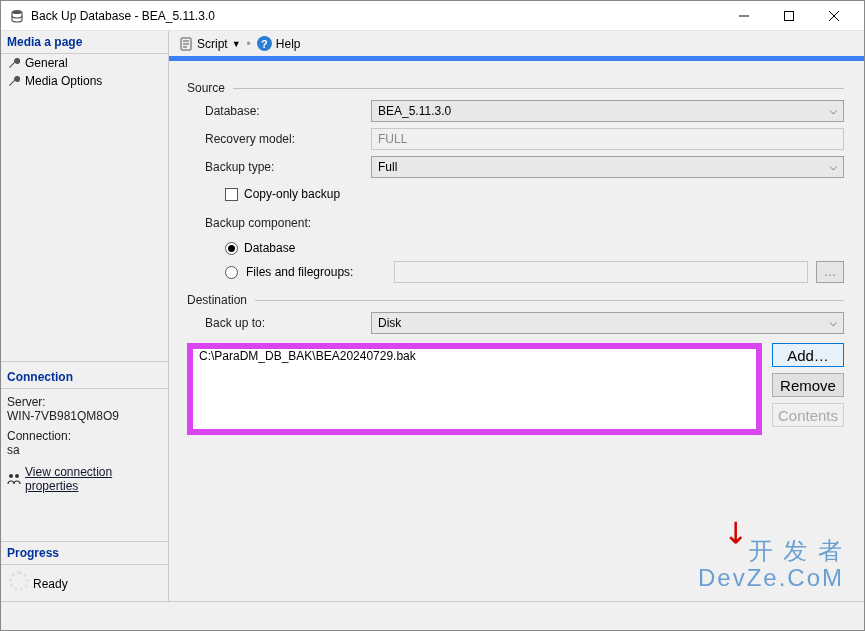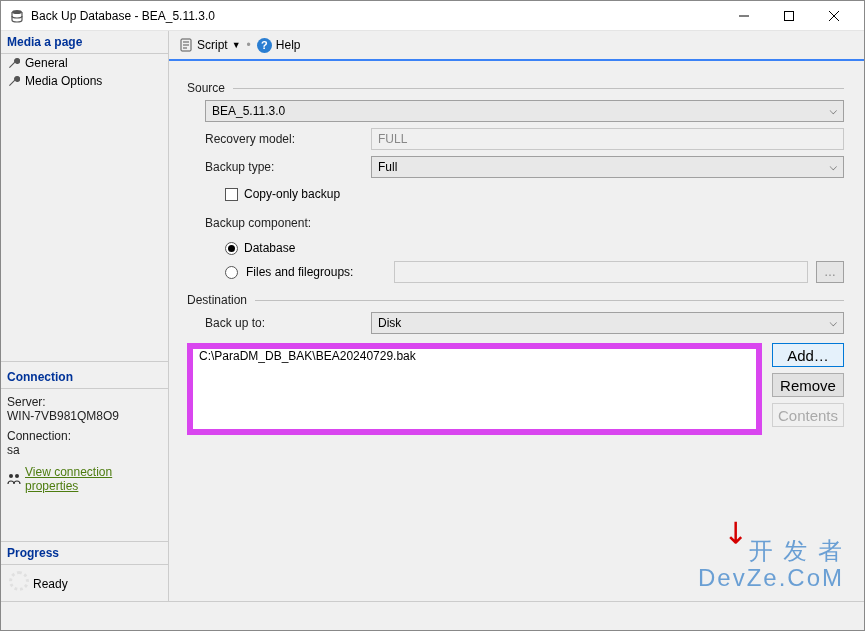--- a/index.html
+++ b/index.html
@@ -12,26 +12,26 @@
     .content { display: flex; height: 570px; }
     .sidebar { width: 168px; background: #f0f0f0; border-right: 1px solid #ccc; display: flex; flex-direction: column; font-size: 12px; }
     .section-head { font-weight: bold; color: #003399; padding: 4px 6px; border-bottom: 1px solid #ccc; background: #f0f0f0; }
     .side-item { display: flex; align-items: center; padding: 2px 6px; gap: 4px; color: #000; }
     .side-item .wrench { width: 14px; height: 14px; display: inline-flex; align-items: center; justify-content: center; }
     .sidebar-mid { flex: 1; }
     .conn-block { border-top: 1px solid #ccc; padding: 8px 6px; }
     .conn-label { color: #222; margin-top: 6px; }
     .conn-val { color: #222; margin-bottom: 2px; }
     .link-row { display: flex; align-items: center; gap: 4px; margin-top: 8px; }
-    .link { color: #4d7c0f; text-decoration: underline; }
+    .link { color: #0f172a; text-decoration: underline; }
     .progress-block { border-top: 1px solid #ccc; padding: 4px 6px; }
     .ready-row { display: flex; align-items: flex-end; gap: 4px; padding: 6px 2px; }
     .spinner { width: 20px; height: 20px; border: 3px dotted #e0e0e0; border-radius: 50%; }
     .main { flex: 1; background: #f0f0f0; padding: 0; position: relative; }
-    .toolbar { height: 30px; border-bottom: 2px solid #3b82f6; display: flex; align-items: center; padding: 0 10px; gap: 6px; font-size: 12px; background: #f0f0f0; }
+    .toolbar { height: 30px; border-bottom: 5px solid #3b82f6; display: flex; align-items: center; padding: 0 10px; gap: 6px; font-size: 12px; background: #f0f0f0; }
     .tb-btn { display: flex; align-items: center; gap: 4px; }
     .tb-sep { color: #999; }
     .help-icon { width: 15px; height: 15px; border-radius: 50%; background: #2a7ed2; color: #fff; display: inline-flex; align-items: center; justify-content: center; font-size: 11px; font-weight: bold; }
     .form-area { padding: 16px 20px 8px 36px; font-size: 12px; }
     .group-rule { display: flex; align-items: center; margin: 4px 0 4px -18px; }
     .group-rule .lbl { color: #222; margin-right: 8px; }
     .group-rule .line { flex: 1; height: 1px; background: #c0c0c0; }
     .row { display: flex; align-items: center; margin: 4px 0; min-height: 24px; }
     .row .lbl { width: 166px; color: #222; }
     .select { flex: 1; height: 22px; background: #e8e8e8; border: 1px solid #a0a0a0; display: flex; align-items: center; padding: 0 6px; font-size: 12px; position: relative; }
@@ -155,20 +155,21 @@
       </div>
     </div>
 
     <div class="form-area">
       <div class="group-rule">
         <span class="lbl">Source</span>
         <div class="line"></div>
       </div>
 
       <div class="row">
+        <span class="lbl">Database:</span>
         <div class="select">
           <span>BEA_5.11.3.0</span>
           <span class="chev">⌵</span>
         </div>
       </div>
 
       <div class="row">
         <span class="lbl">Recovery model:</span>
         <div class="readonly">FULL</div>
       </div>

